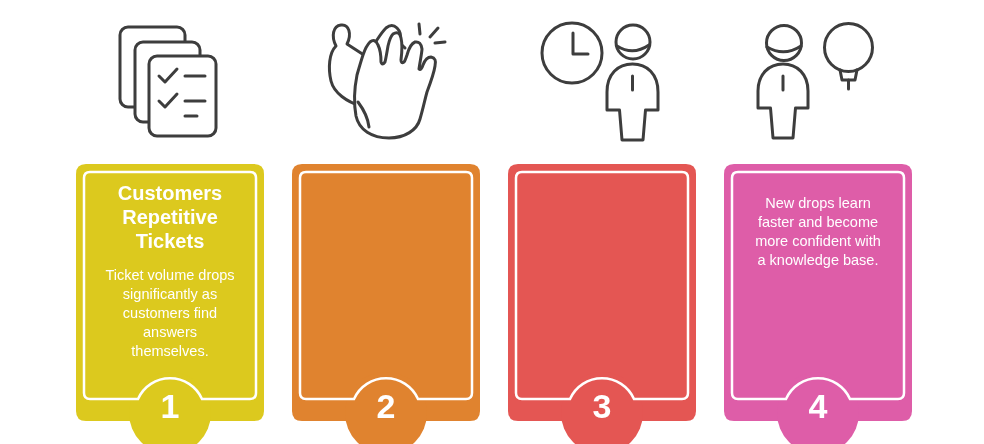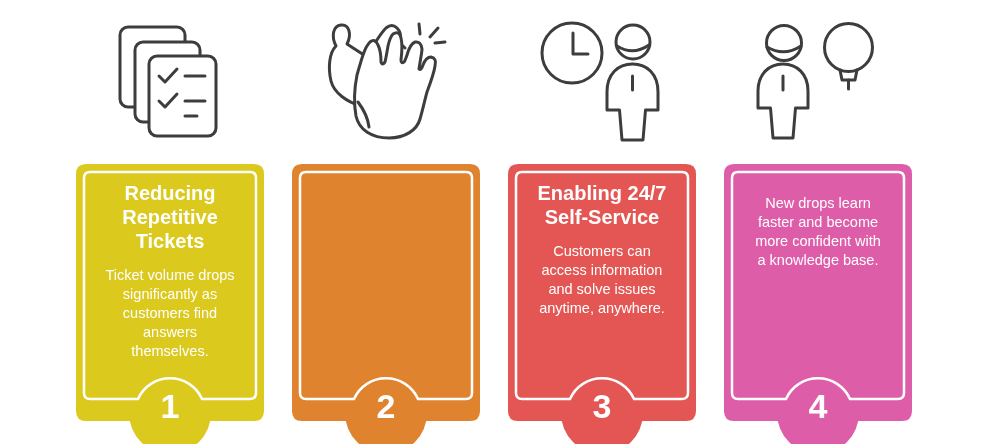--- a/index.html
+++ b/index.html
@@ -78,21 +78,21 @@
   </svg>
 
   <div class="card" style="left:76px">
     <svg class="card-shape-svg" width="188" height="280" viewBox="0 0 188 280">
       <path fill="#dcc91e" d="M10,0 H178 Q188,0 188,10 V247 Q188,257 178,257 H10 Q0,257 0,247 V10 Q0,0 10,0 Z"></path>
       <circle fill="#dcc91e" cx="94" cy="249" r="41"></circle>
       <path class="inner-border" stroke="#ffffff" d="M14,8 H174 Q180,8 180,14 V229 Q180,235 174,235 H126 A35,35 0 0 0 62,235 H14 Q8,235 8,229 V14 Q8,8 14,8 Z"></path>
       <text class="num" x="94" y="254" text-anchor="middle">1</text>
     </svg>
     <div class="card-text">
-      <div class="card-title">Reducing
+      <div class="card-title">Customers
 Repetitive
 Tickets</div>
       <div class="card-desc">Ticket volume drops
 significantly as
 customers find
 answers
 themselves.</div>
     </div>
   </div>
 
@@ -105,28 +105,20 @@
     </svg>
   </div>
 
   <div class="card" style="left:508px">
     <svg class="card-shape-svg" width="188" height="280" viewBox="0 0 188 280">
       <path fill="#e45653" d="M10,0 H178 Q188,0 188,10 V247 Q188,257 178,257 H10 Q0,257 0,247 V10 Q0,0 10,0 Z"></path>
       <circle fill="#e45653" cx="94" cy="249" r="41"></circle>
       <path class="inner-border" stroke="#ffffff" d="M14,8 H174 Q180,8 180,14 V229 Q180,235 174,235 H126 A35,35 0 0 0 62,235 H14 Q8,235 8,229 V14 Q8,8 14,8 Z"></path>
       <text class="num" x="94" y="254" text-anchor="middle">3</text>
     </svg>
-    <div class="card-text">
-      <div class="card-title">Enabling 24/7
-Self-Service</div>
-      <div class="card-desc">Customers can
-access information
-and solve issues
-anytime, anywhere.</div>
-    </div>
   </div>
 
   <div class="card" style="left:724px">
     <svg class="card-shape-svg" width="188" height="280" viewBox="0 0 188 280">
       <path fill="#de5da8" d="M10,0 H178 Q188,0 188,10 V247 Q188,257 178,257 H10 Q0,257 0,247 V10 Q0,0 10,0 Z"></path>
       <circle fill="#de5da8" cx="94" cy="249" r="41"></circle>
       <path class="inner-border" stroke="#ffffff" d="M14,8 H174 Q180,8 180,14 V229 Q180,235 174,235 H126 A35,35 0 0 0 62,235 H14 Q8,235 8,229 V14 Q8,8 14,8 Z"></path>
       <text class="num" x="94" y="254" text-anchor="middle">4</text>
     </svg>
     <div class="card-text">

